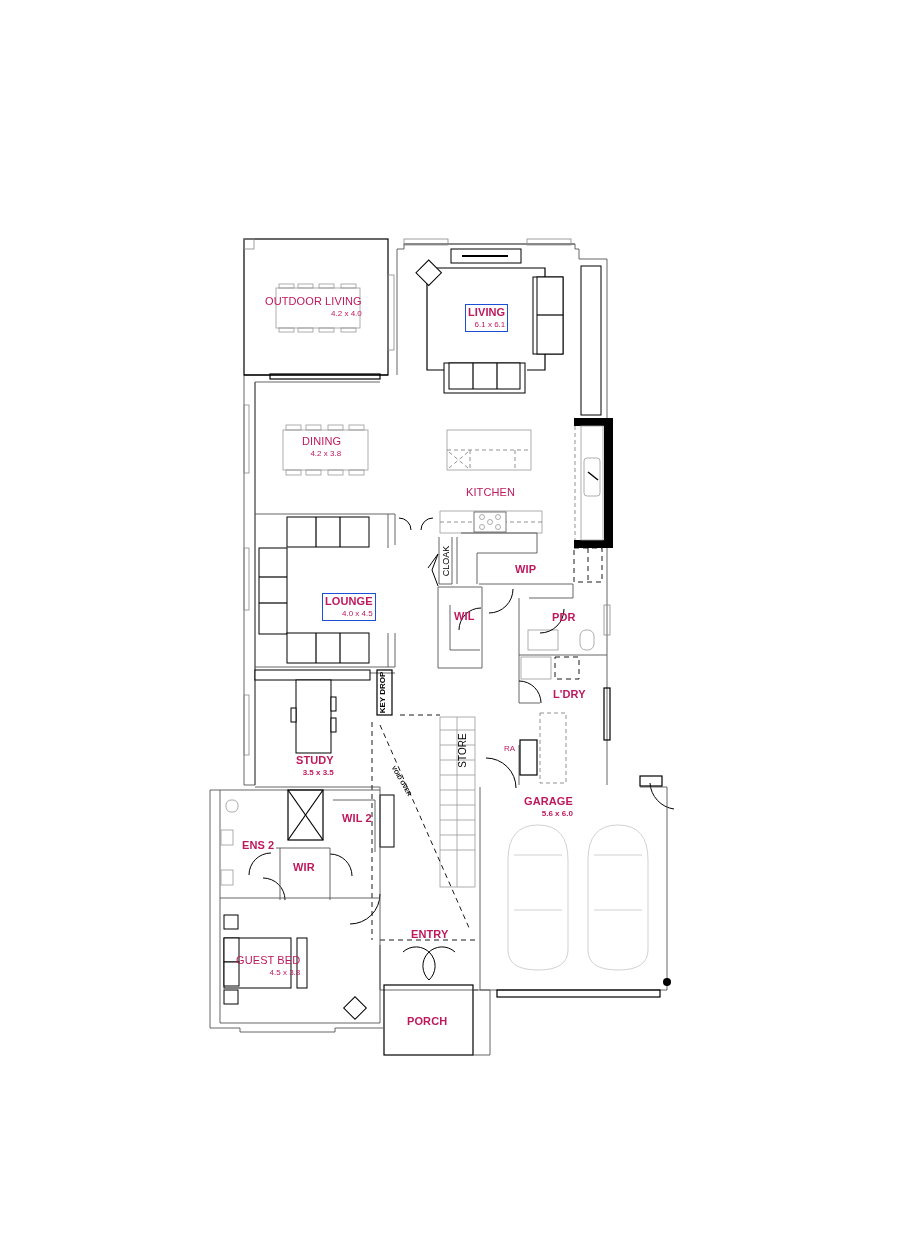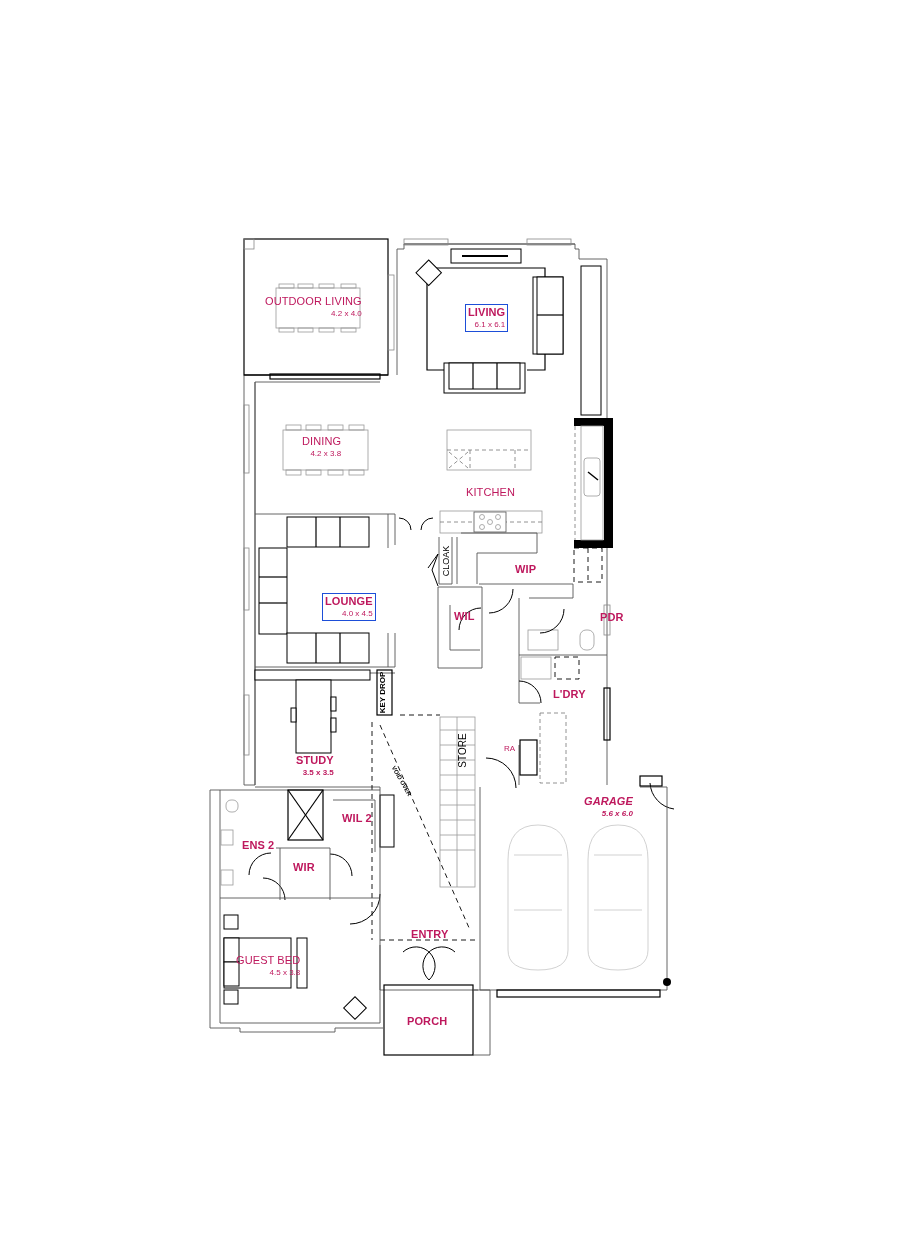--- a/index.html
+++ b/index.html
@@ -274,35 +274,35 @@
   <span class="name">LOUNGE</span>
   <span class="dim">4.0 x 4.5</span>
 </div>
 <div class="vert" style="left:431px; top:556px;">CLOAK</div>
 <div class="lbl bold" style="left:515px; top:564px;">
   <span class="name">WIP</span>
 </div>
 <div class="lbl bold" style="left:454px; top:611px;">
   <span class="name">WIL</span>
 </div>
-<div class="lbl bold" style="left:600px; top:612px;">
+<div class="lbl bold" style="left:552px; top:612px;">
   <span class="name">PDR</span>
 </div>
 <div class="lbl bold" style="left:553px; top:689px;">
   <span class="name">L'DRY</span>
 </div>
 <div class="vert" style="left:362px; top:688px; font-size:8px; font-weight:bold;">KEY DROP</div>
 <div class="lbl bold" style="left:296px; top:755px;">
   <span class="name">STUDY</span>
   <span class="dim" style="font-weight:bold;">3.5 x 3.5</span>
 </div>
 <div class="vert" style="left:445px; top:745px; font-size:10px;">STORE</div>
 <div class="vert" style="left:385px; top:778px; font-size:6px; font-weight:bold; transform:rotate(60deg);">VOID OVER</div>
 <div class="lbl" style="left:504px; top:745px; font-size:8px;">RA</div>
-<div class="lbl bold" style="left:584px; top:796px;font-style:italic;">
+<div class="lbl bold" style="left:524px; top:796px;">
   <span class="name">GARAGE</span>
   <span class="dim" style="font-weight:bold;">5.6 x 6.0</span>
 </div>
 <div class="lbl bold" style="left:242px; top:840px;">
   <span class="name">ENS 2</span>
 </div>
 <div class="lbl bold" style="left:342px; top:813px;">
   <span class="name">WIL 2</span>
 </div>
 <div class="lbl bold" style="left:293px; top:862px;">

